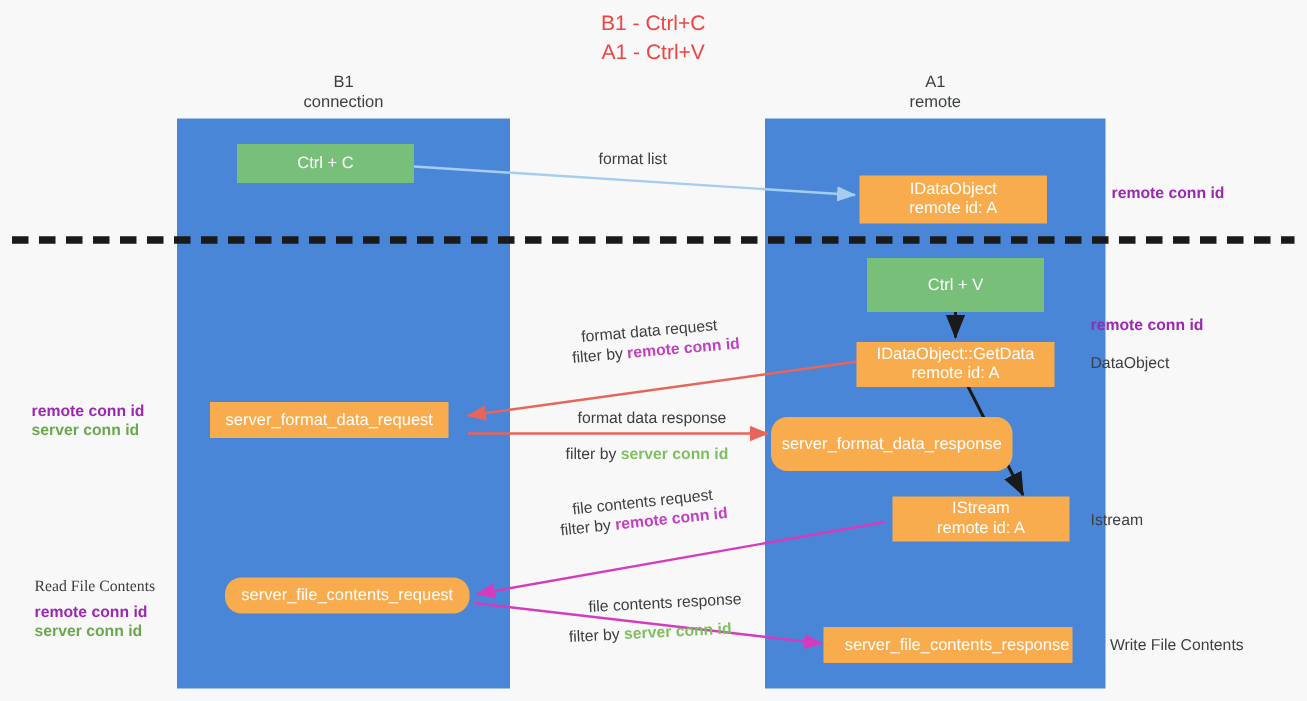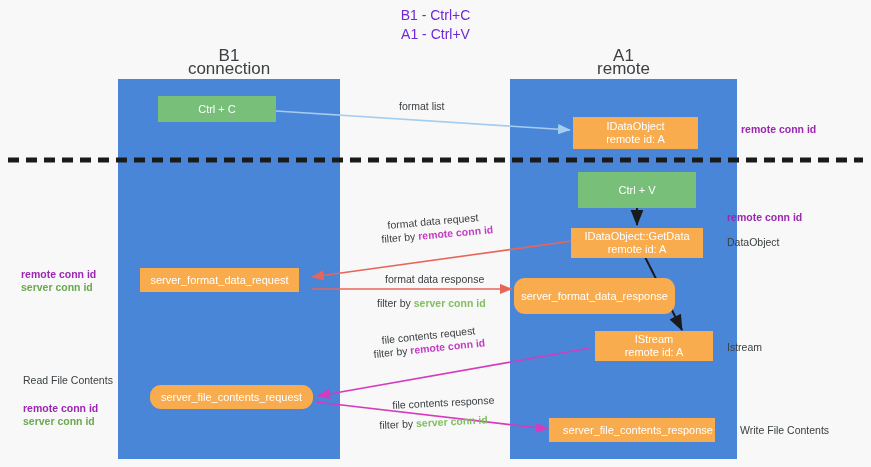--- a/index.html
+++ b/index.html
@@ -7,26 +7,26 @@
     width:871px;height:467px;
     background:#f8f8f8;
     font-family:"Liberation Sans",sans-serif;
     position:relative;overflow:hidden;
     color:#3c4043;
   }
   .stage{position:absolute;left:0;top:0;width:871px;height:467px;}
 
   .title{
     position:absolute;left:0;top:6px;width:871px;text-align:center;
-    font-size:14px;line-height:19px;color:#6d28d9;white-space:pre-line;
+    font-size:14px;line-height:19px;color:#ef4444;white-space:pre-line;
   }
 
   .lane{position:absolute;background:#4a86d8;}
   .lane-hdr{
-    position:absolute;text-align:center;font-size:17px;line-height:13px;
+    position:absolute;text-align:center;font-size:11px;line-height:13px;
     color:#3c4043;white-space:pre-line;
   }
 
   .box{
     position:absolute;box-sizing:border-box;
     display:flex;align-items:center;justify-content:center;
     text-align:center;color:#ffffff;font-size:11px;line-height:13px;
     white-space:pre-line;padding:2px 4px;
   }
   .box.green{background:#78c07a;}
@@ -128,17 +128,17 @@
 
   <div class="lbl purple" style="left:741px;top:123px;">remote conn id</div>
   <div class="lbl purple" style="left:727px;top:211px;">remote conn id</div>
   <div class="lbl dark" style="left:727px;top:236px;">DataObject</div>
   <div class="lbl dark" style="left:727px;top:341px;">Istream</div>
   <div class="lbl dark" style="left:740px;top:424px;">Write File Contents</div>
 
   <div class="lbl purple" style="left:21px;top:268px;">remote conn id</div>
   <div class="lbl green" style="left:21px;top:281px;">server conn id</div>
 
-  <div class="lbl dark" style="left:23px;top:374px;">Read File Contents</div>
+  <div class="lbl dark" style="left:23px;top:385px;font-family:Liberation Serif, serif;">Read File Contents</div>
   <div class="lbl purple" style="left:23px;top:402px;">remote conn id</div>
   <div class="lbl green" style="left:23px;top:415px;">server conn id</div>
 
 </div>
 
 </body></html>

